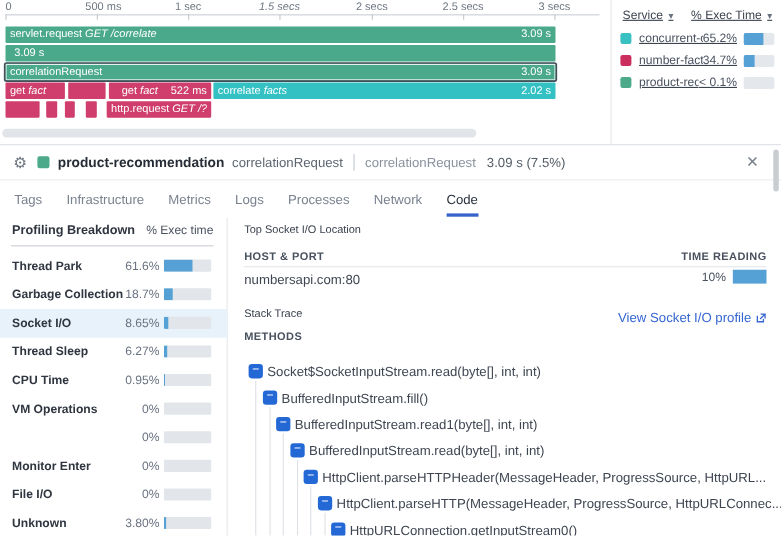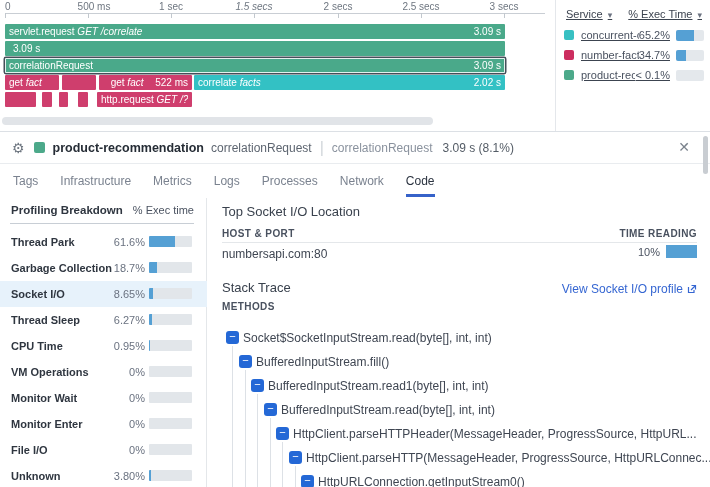--- a/index.html
+++ b/index.html
@@ -59,21 +59,21 @@
   .prof-colhdr { font-size:11px; color:#4a5260; }
   .prof-divider { position:absolute; left:10px; right:12px; top:25px; border-top:1px solid #c8ced5; }
   .prof-row { position:absolute; left:0; width:207px; height:26px; cursor:pointer; }
   .prof-row.selected { background:#e7f2fb; }
   .prof-label { position:absolute; left:11px; top:0; line-height:26px; font-weight:bold; font-size:11px; color:#2f3640; white-space:nowrap; }
   .prof-pct { position:absolute; right:62px; top:0; line-height:26px; font-size:11px; color:#6a7280; }
   .prof-bar { position:absolute; right:15px; top:7px; width:43px; height:11px; background:#e2e6ea; border-radius:1px; overflow:hidden; }
   .prof-fill { height:100%; background:#55a0d4; }
   
   .code-col { position:absolute; left:208px; top:0; right:0; bottom:0; overflow:hidden; }
-  .sec-title { position:absolute; left:14px; font-size:13px; color:#39414d; white-space:nowrap; }
+  .sec-title { position:absolute; left:14px; font-size:10px; color:#39414d; white-space:nowrap; }
   .tbl-hdr { position:absolute; font-size:10px; font-weight:bold; letter-spacing:.4px; color:#49515f; white-space:nowrap; }
   .tbl-divider { position:absolute; left:14px; right:13px; top:44px; border-top:1px solid #e4e7ea; }
   .host-val { position:absolute; left:14px; top:48px; line-height:16px; font-size:12px; color:#3f4652; }
   .time-pct { position:absolute; right:50px; top:46px; line-height:16px; font-size:11px; color:#4a5260; }
   .time-bar { position:absolute; right:13px; top:47px; width:31px; height:13px; background:#e2e6ea; overflow:hidden; }
   .time-fill { height:100%; background:#55a0d4; }
   .stack-link { position:absolute; right:13px; top:84px; font-size:12px; color:#3566d2; cursor:pointer; white-space:nowrap; }
   .extlink-icon { display:inline-block; margin-left:4px; vertical-align:-1px; }
   .tree { position:absolute; left:0; top:0; right:0; bottom:0; }
   .tree-connector { position:absolute; width:1px; background:#dde1e6; bottom:0; }
@@ -182,21 +182,21 @@
 </div>
 
 <div class="detail-panel">
   <div class="dtl-head">
     <span class="gear">⚙</span>
     <span class="dtl-chip" id="dtl-chip" style="background: rgb(76, 169, 138);"></span>
     <span class="dtl-service">product-recommendation</span>
     <span class="dtl-op">correlationRequest</span>
     <span class="dtl-sep">|</span>
     <span class="dtl-res">correlationRequest</span>
-    <span class="dtl-dur">3.09 s (8.1%)</span>
+    <span class="dtl-dur">3.09 s (7.5%)</span>
     <span class="dtl-close">✕</span>
   </div>
   <div class="panel-scroll-thumb"></div>
   <div class="tabs" id="tabs">
       <div class="tab">Tags</div>
       <div class="tab">Infrastructure</div>
       <div class="tab">Metrics</div>
       <div class="tab">Logs</div>
       <div class="tab">Processes</div>
       <div class="tab">Network</div>
@@ -246,21 +246,20 @@
             </div>
           </div>
           <div class="prof-row" style="top: 161px;">
             <div class="prof-label">VM Operations</div>
             <div class="prof-pct">0%</div>
             <div class="prof-bar">
               <div class="prof-fill" style="width: 0%;"></div>
             </div>
           </div>
           <div class="prof-row" style="top: 187px;">
-            <div class="prof-label">Monitor Wait</div>
             <div class="prof-pct">0%</div>
             <div class="prof-bar">
               <div class="prof-fill" style="width: 0%;"></div>
             </div>
           </div>
           <div class="prof-row" style="top: 213px;">
             <div class="prof-label">Monitor Enter</div>
             <div class="prof-pct">0%</div>
             <div class="prof-bar">
               <div class="prof-fill" style="width: 0%;"></div>

